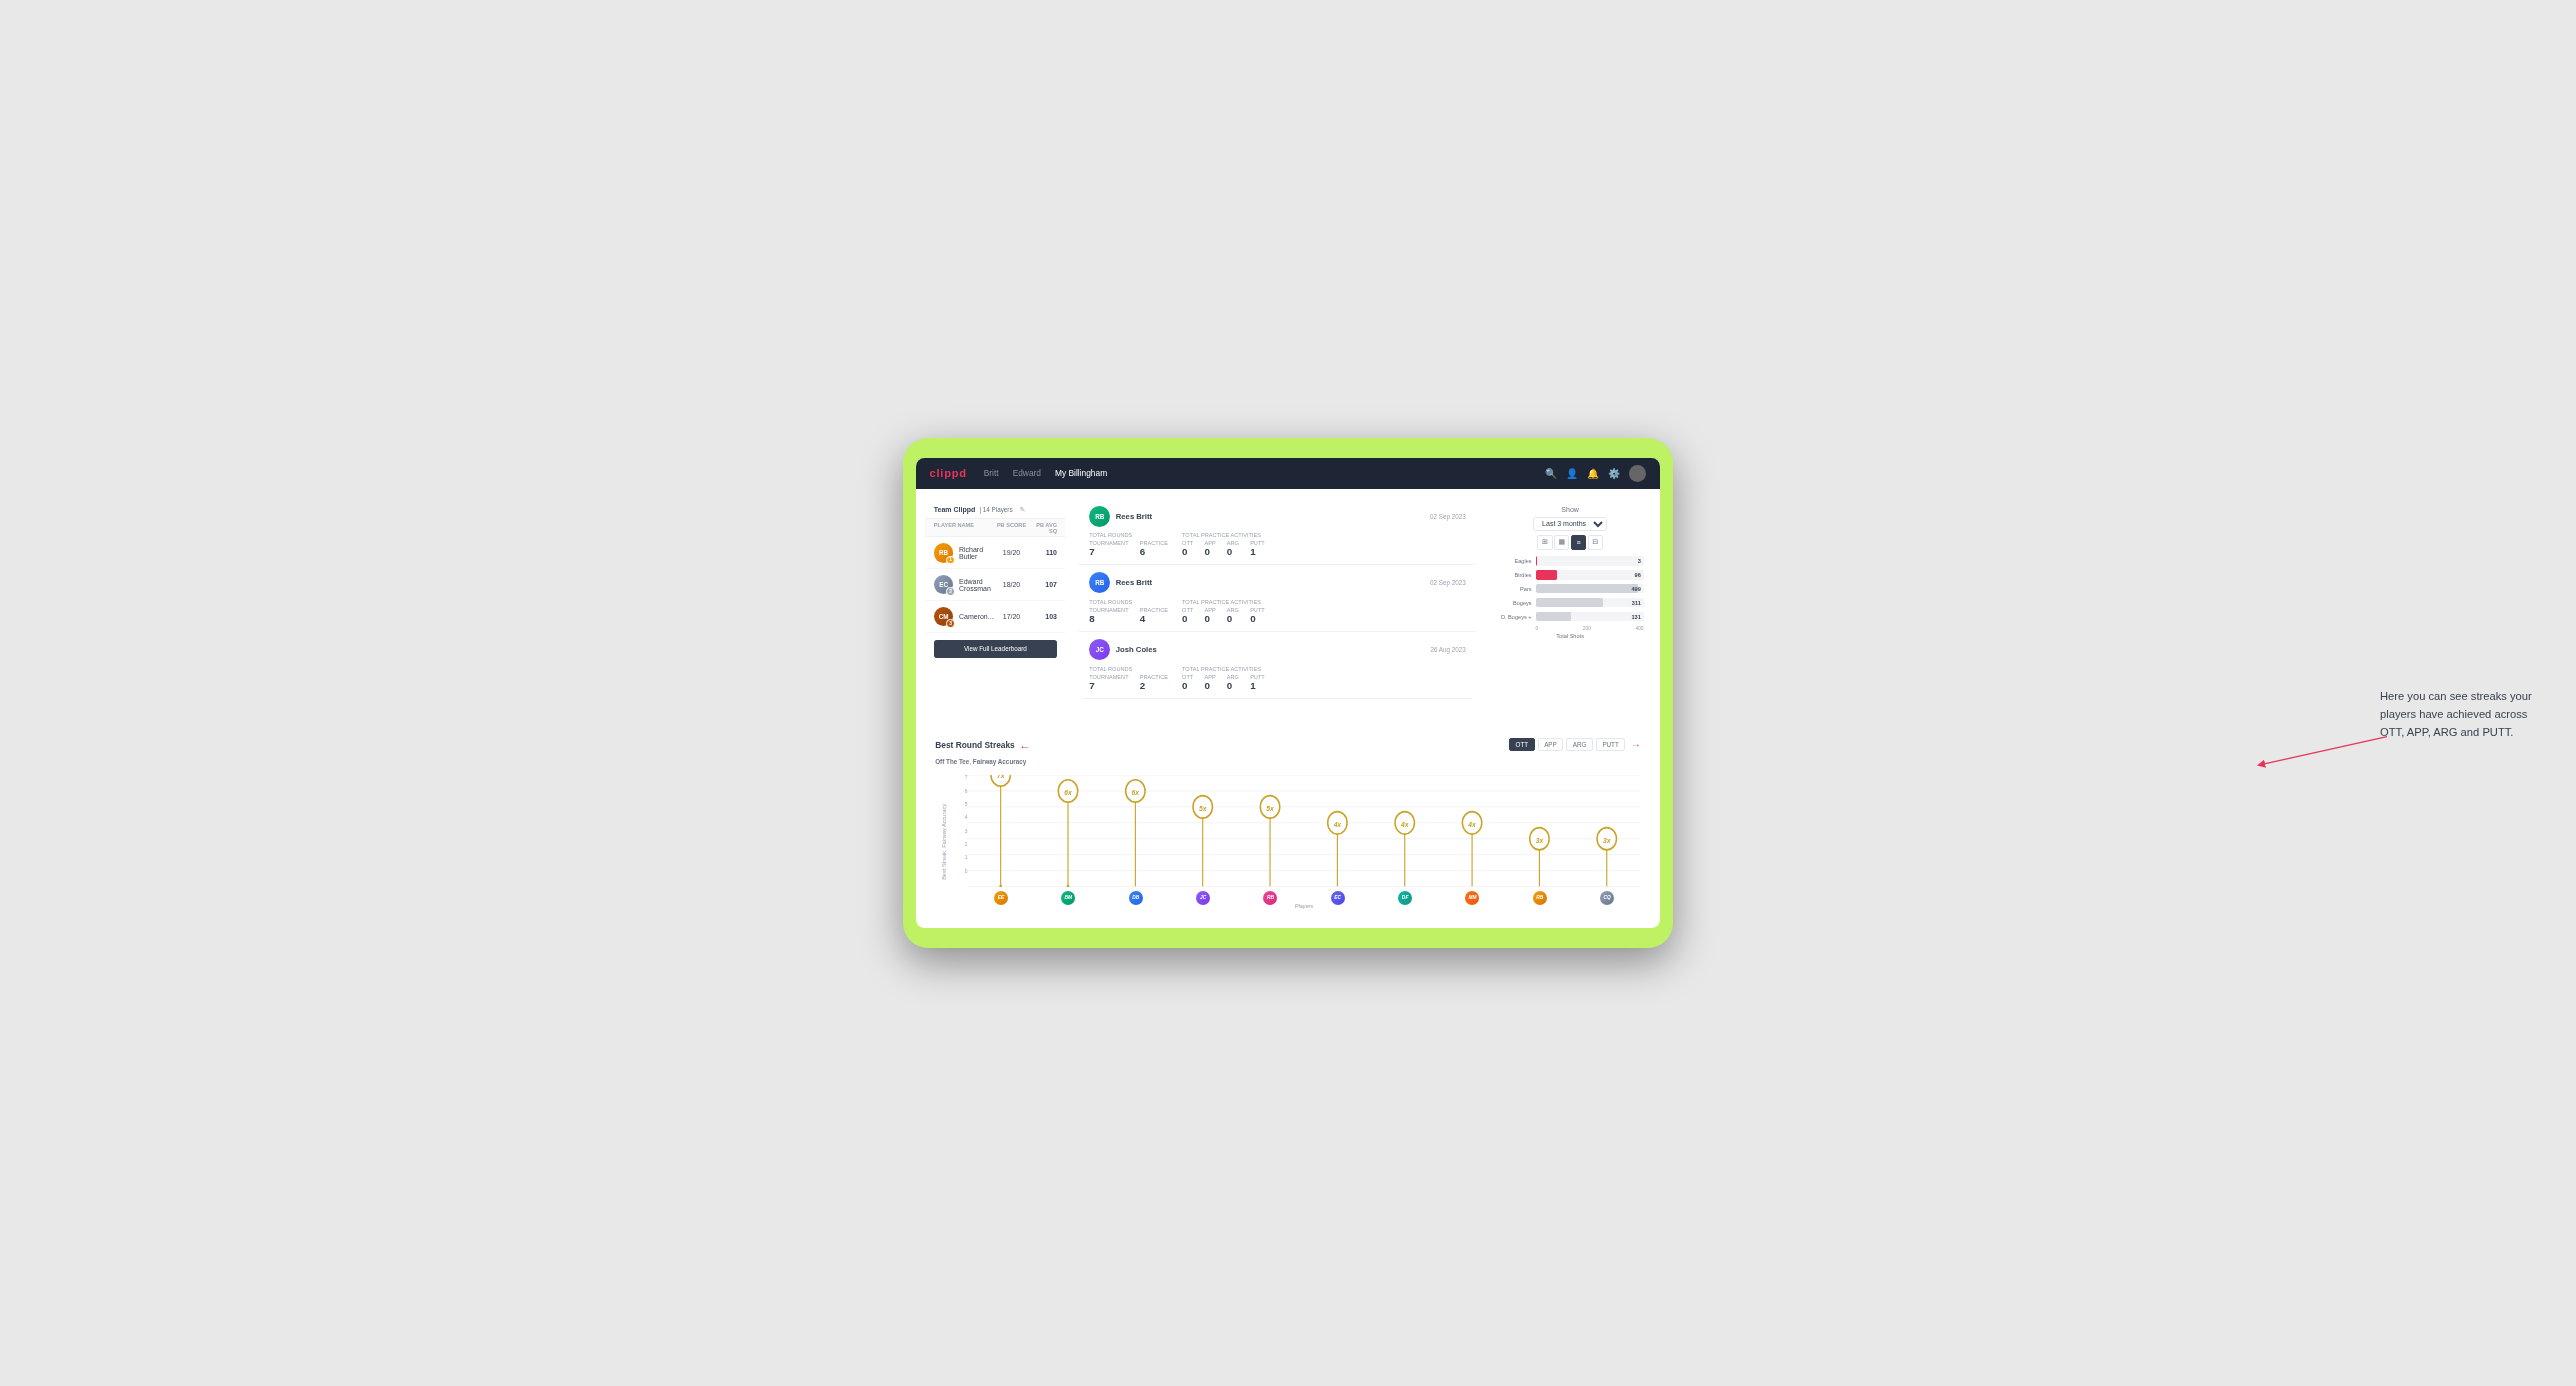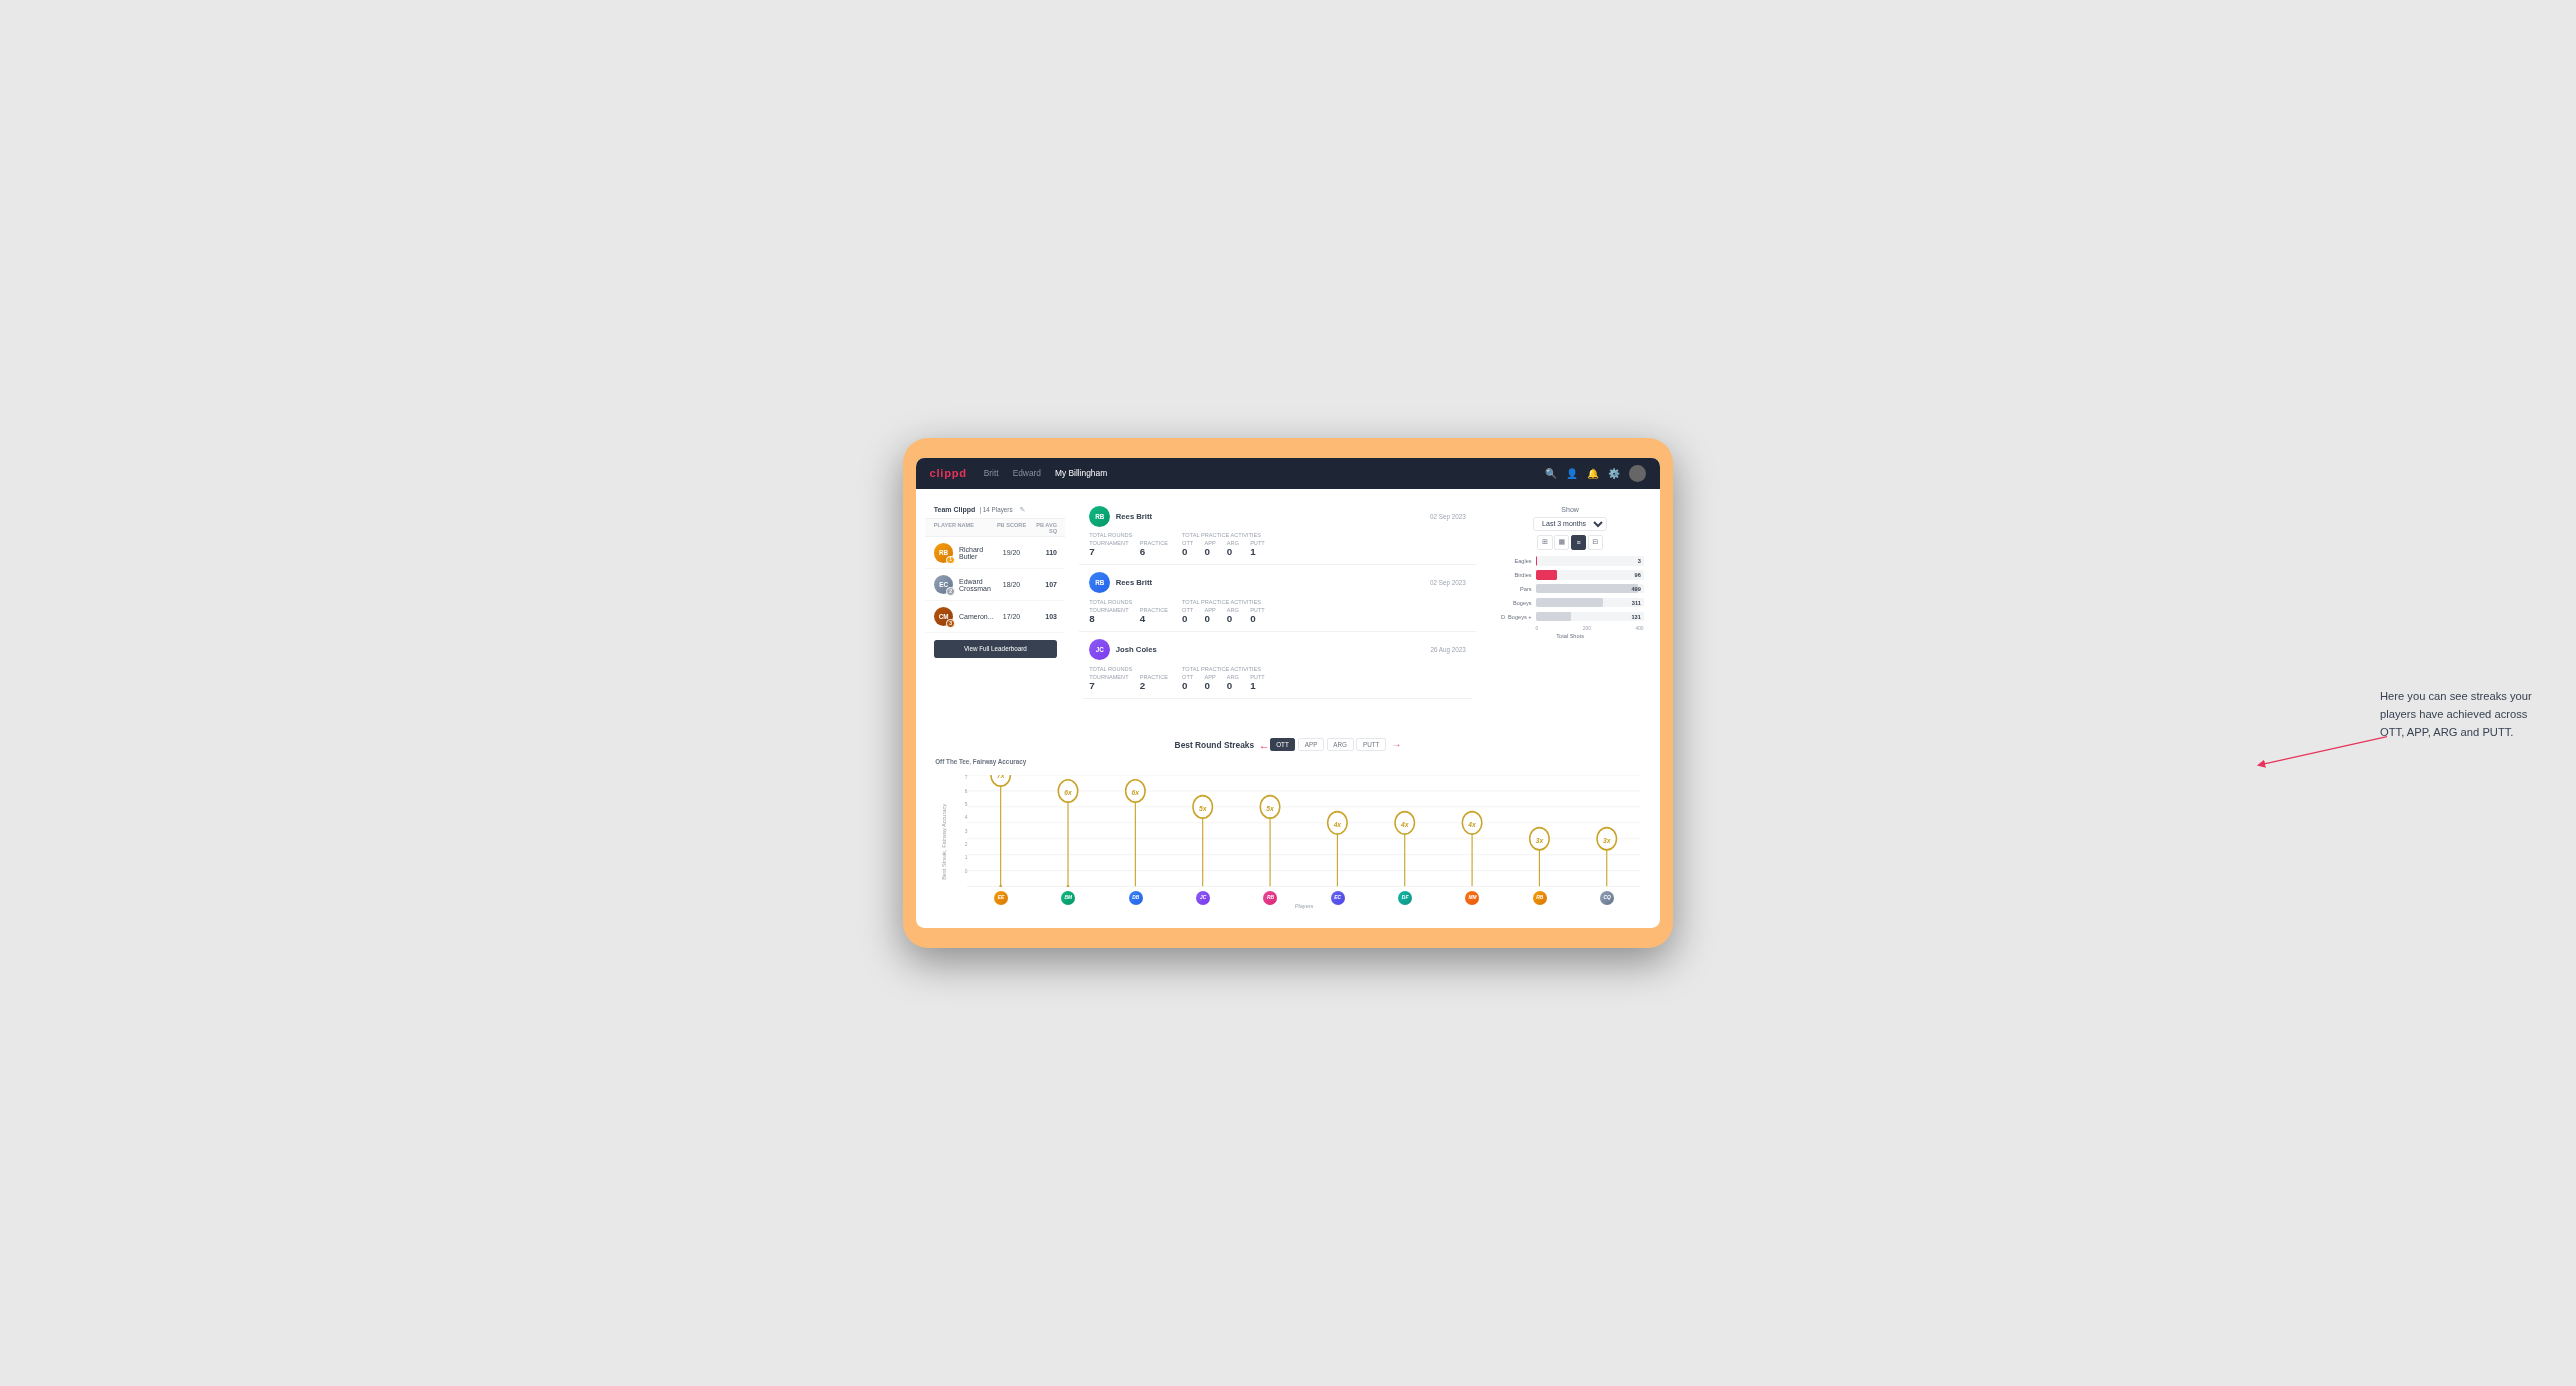--- a/index.html
+++ b/index.html
@@ -6,21 +6,21 @@
     body {
       background: #e8e8e8;
       display: flex;
       justify-content: center;
       align-items: center;
       min-height: 100vh;
       font-family: -apple-system, BlinkMacSystemFont, 'Segoe UI', sans-serif;
     }
     .tablet-outer {
       width: 770px;
-      background: #fdba74;
+      background: #bef264;
       border-radius: 25px;
       padding: 19.6px 12.6px;
       box-shadow: 0 14px 42px rgba(0,0,0,0.4);
       position: relative;
     }
     .tablet-screen {
       background: #fff;
       border-radius: 8.4px;
       overflow: hidden;
     }
@@ -383,21 +383,21 @@
     
     .streaks-section {
       background: #fff;
       border-radius: 5.6px;
       padding: 9.8px;
       margin: 0 9.8px 9.8px;
     }
     .streaks-header {
       display: flex;
       align-items: center;
-      justify-content: center;
+      justify-content: space-between;
       margin-bottom: 7px;
       margin-top: 20px;
     }
     .streaks-title {
       font-size: 8.4px;
       font-weight: 600;
       color: #374151;
       display: flex;
       align-items: center;
       gap: 4.2px;

